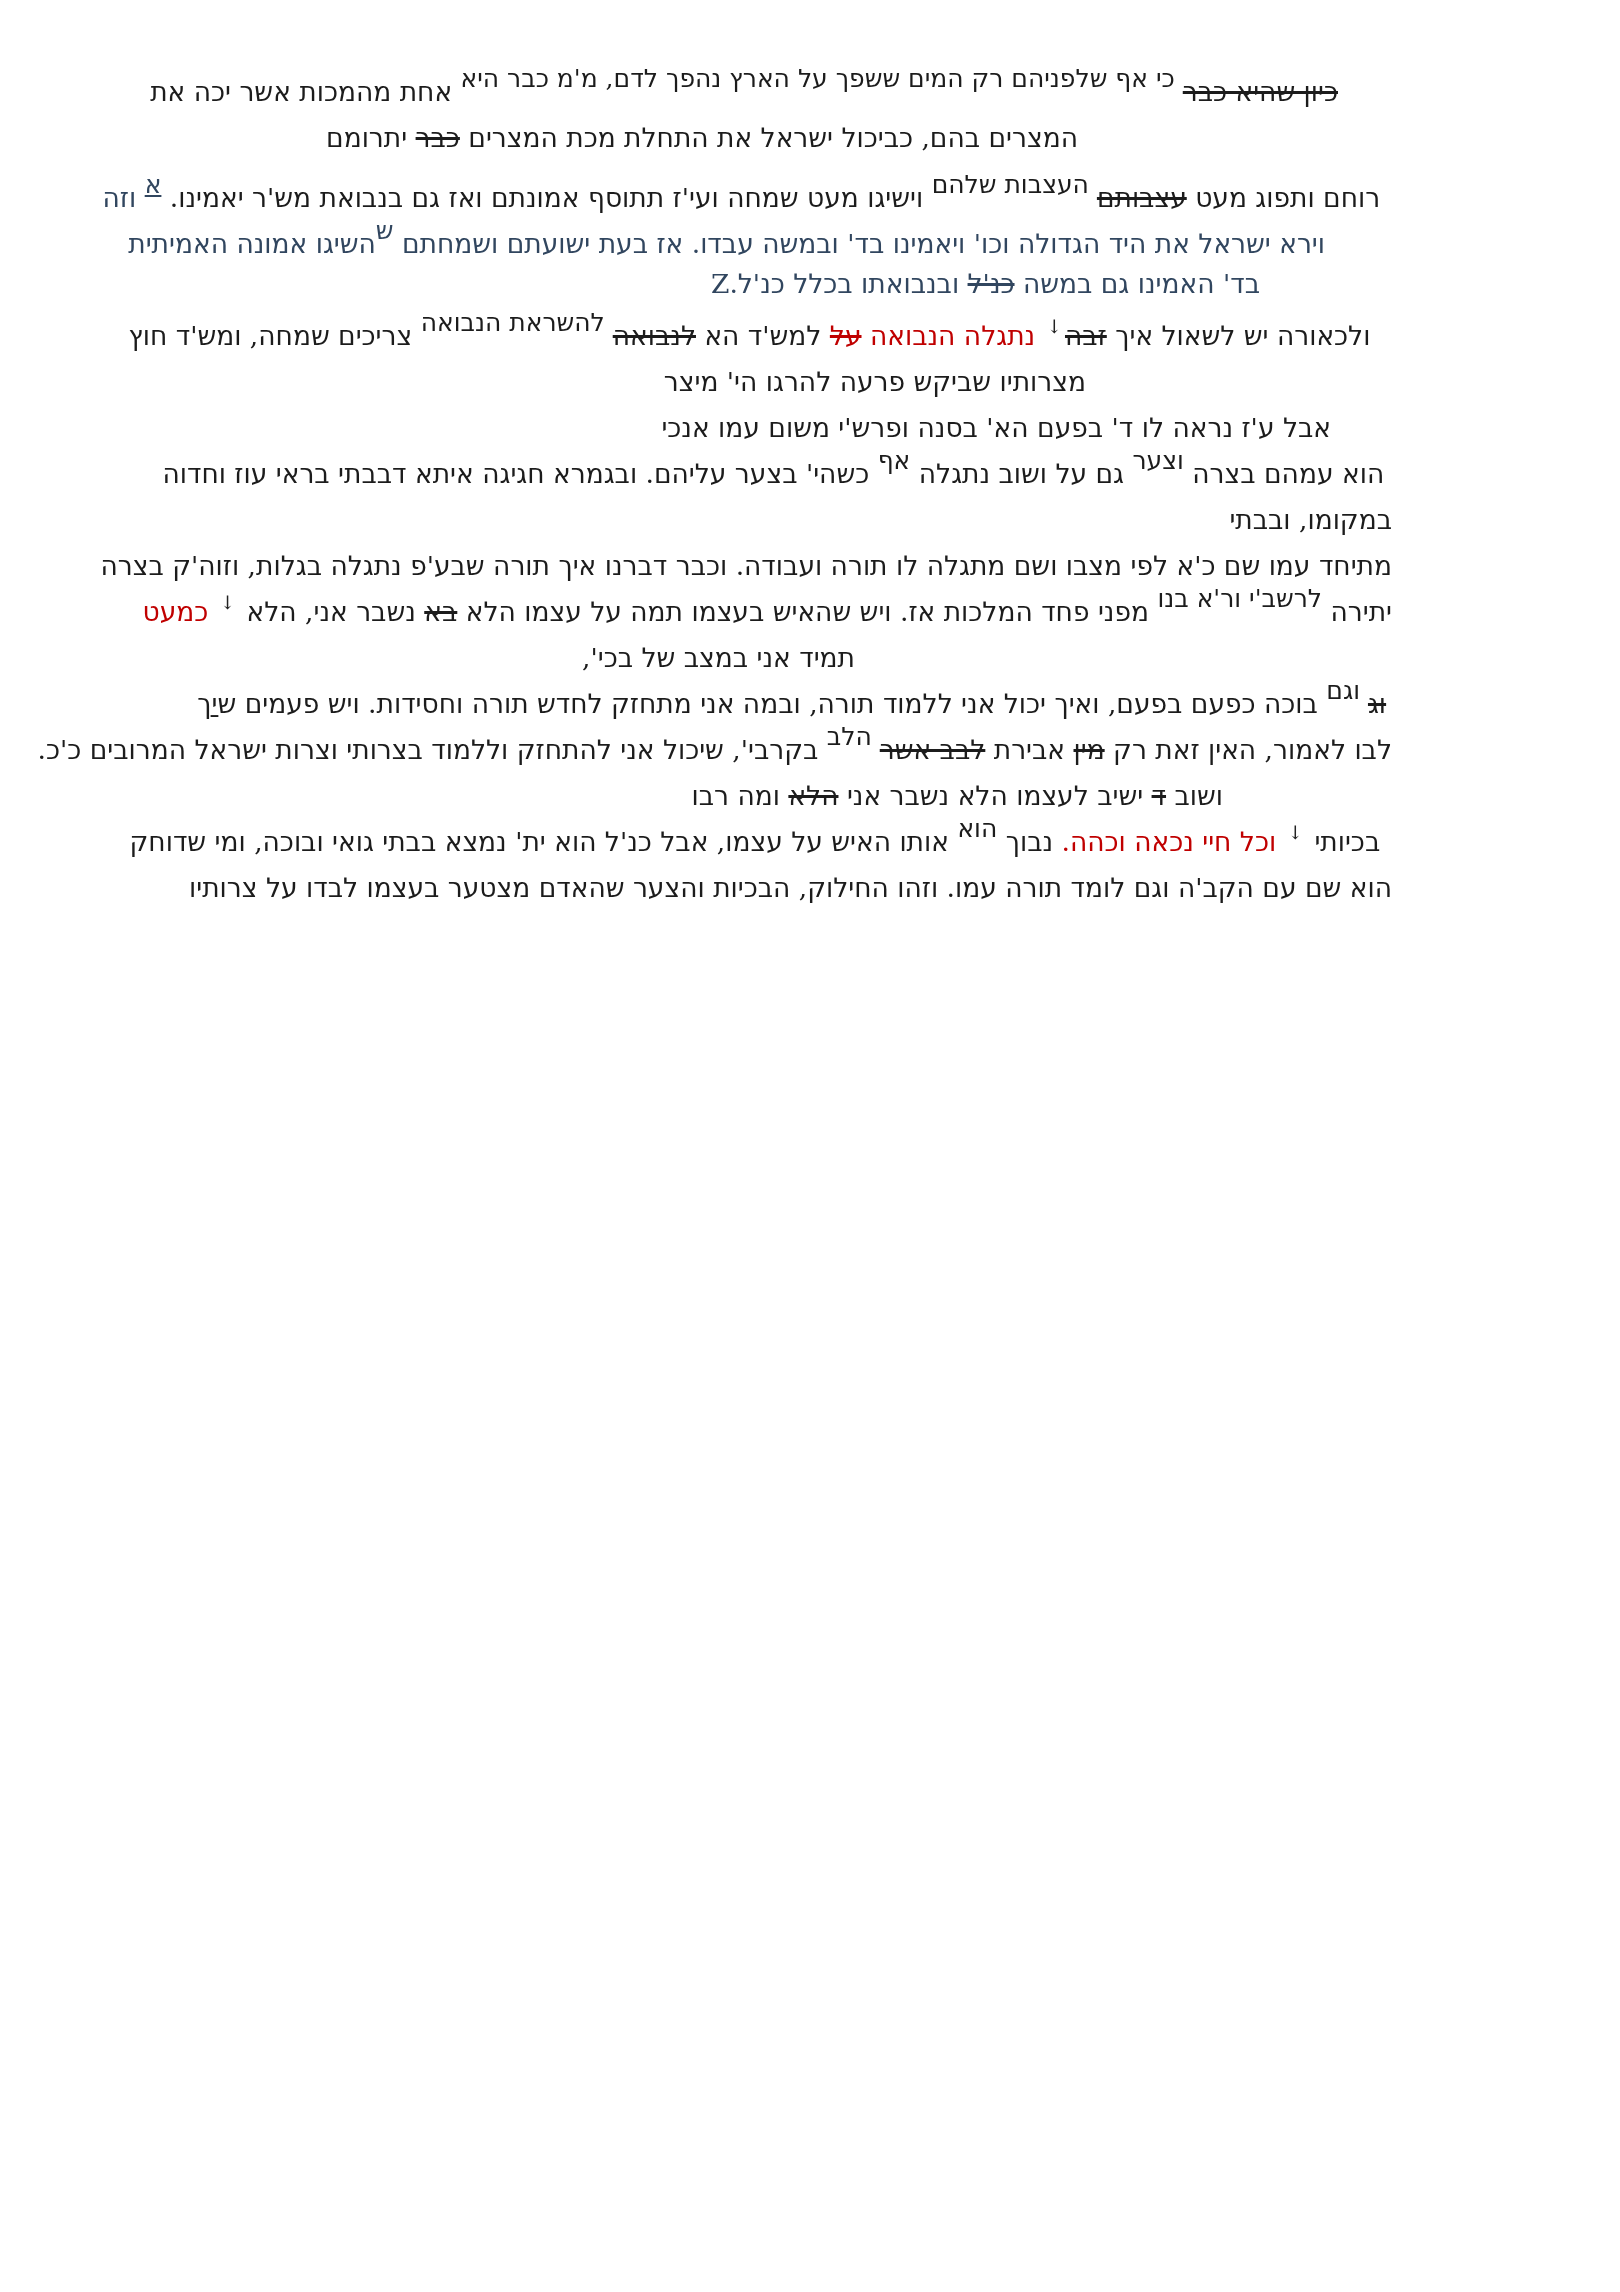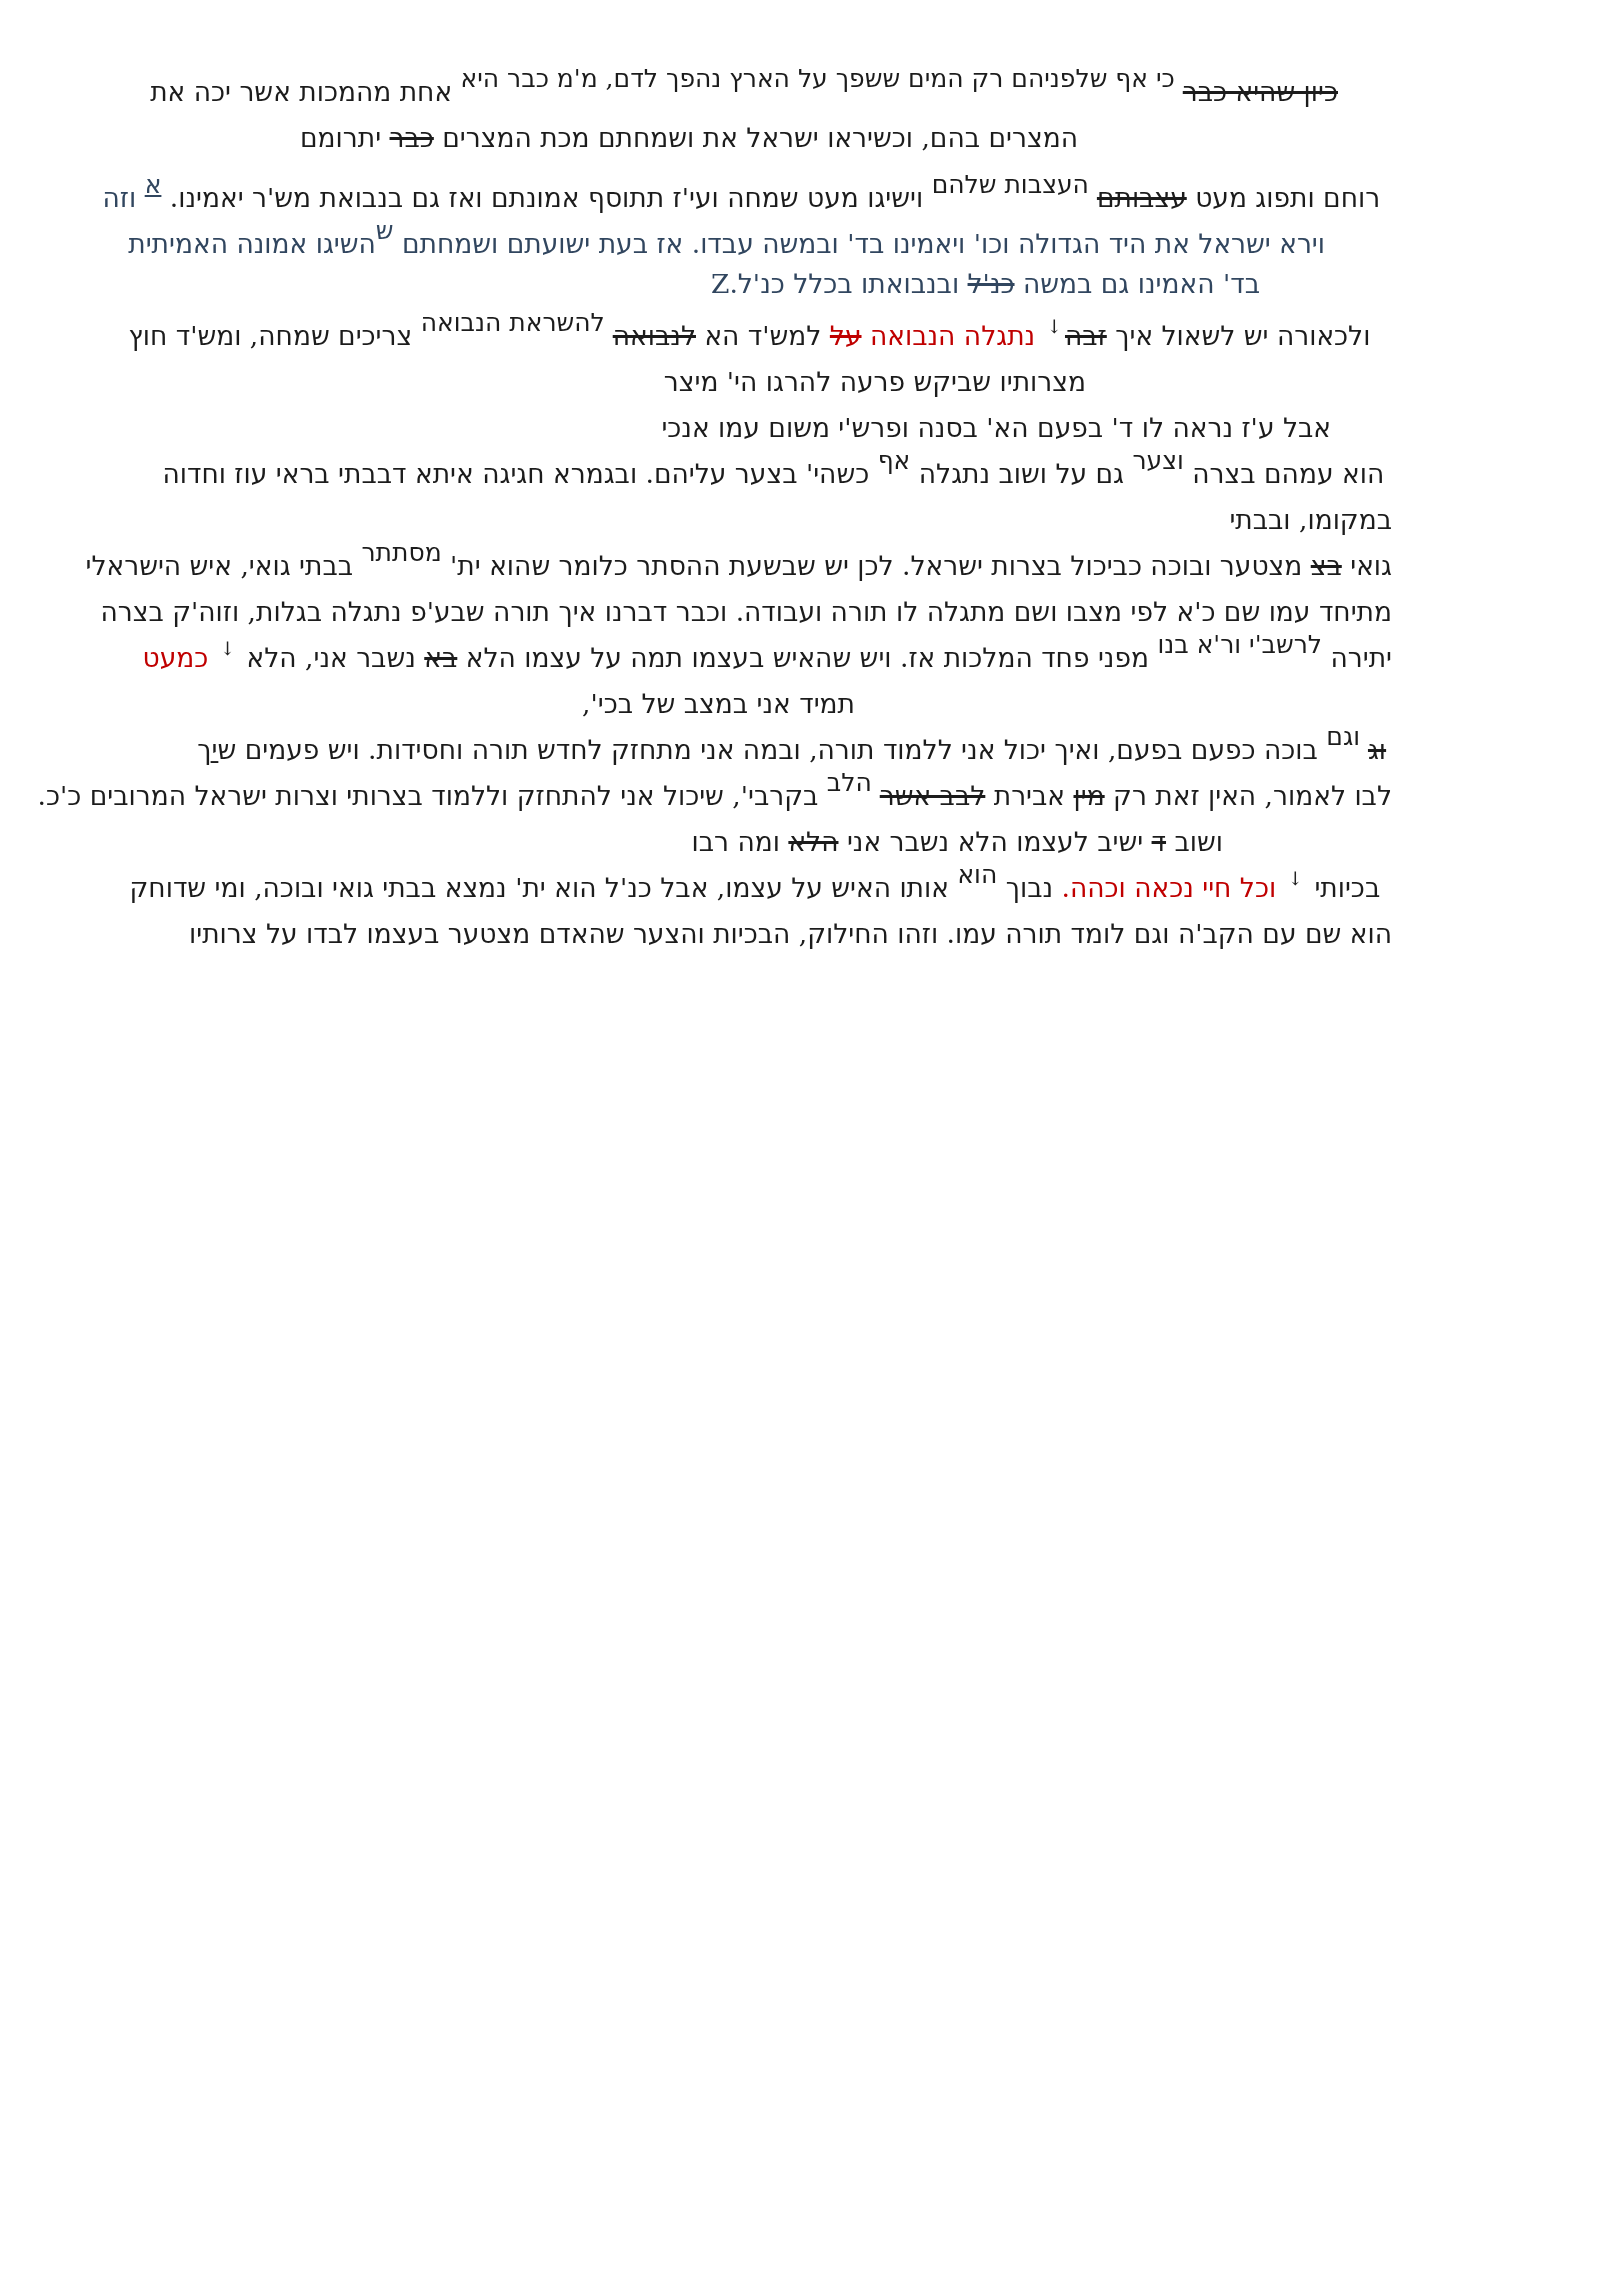--- a/index.html
+++ b/index.html
@@ -61,30 +61,29 @@
   .l18{margin-right:169px}
   .l19{margin-right:11.8px}
   .l20{margin-right:0;margin-top:17.6px}
   .l21{margin-right:0}
 </style>
 </head>
 <body>
 
 <div class="sheet" dir="rtl">
   <div class="line l0"><span class="strike">כיון שהיא כבר</span><span class="sup"> כי אף שלפניהם רק המים ששפך על הארץ נהפך לדם, מ'מ כבר היא</span><span class=""> אחת מהמכות אשר יכה את</span></div>
-  <div class="line l1"><span class="">המצרים בהם, וכשיראו ישראל את ושמחתם מכת המצרים </span><span class="strike">כבר</span><span class=""> יתרומם</span></div>
+  <div class="line l1"><span class="">המצרים בהם, כביכול ישראל את התחלת מכת המצרים </span><span class="strike">כבר</span><span class=""> יתרומם</span></div>
   <div class="line l2"><span class="">רוחם ותפוג מעט </span><span class="strike">עצבותם</span><span class="sup"> העצבות שלהם</span><span class=""> וישיגו מעט שמחה ועי'ז תתוסף אמונתם ואז גם בנבואת מש'ר יאמינו. </span><span class="sup ul blue">א</span><span class="blue"> וזה</span></div>
   <div class="line l3"><span class="blue">וירא ישראל את היד הגדולה וכו' ויאמינו בד' ובמשה עבדו. אז בעת ישועתם ושמחתם </span><span class="sup blue">ש</span><span class="blue">השיגו אמונה האמיתית</span></div>
   <div class="line l4"><span class="blue">בד' האמינו גם במשה </span><span class="strike blue">כנ'ל</span><span class="blue"> ובנבואתו בכלל כנ'ל.</span><span class="blue ltr">Z</span></div>
   <div class="line l5"><span class="">ולכאורה יש לשאול איך </span><span class="strike">זבה</span><span class="arrow">↓</span><span class="red"> נתגלה הנבואה </span><span class="red strike">על</span><span class=""> למש'ד הא </span><span class="strike">לנבואה</span><span class="sup"> להשראת הנבואה</span><span class=""> צריכים שמחה, ומש'ד חוץ</span></div>
   <div class="line l6"><span class="">מצרותיו שביקש פרעה להרגו הי' מיצר</span></div>
   <div class="line l8"><span class="">אבל ע'ז נראה לו ד' בפעם הא' בסנה ופרש'י משום עמו אנכי</span></div>
   <div class="line l10"><span class="">הוא עמהם בצרה </span><span class="sup">וצער</span><span class=""> גם על ושוב נתגלה </span><span class="sup">אף</span><span class=""> כשהי' בצער עליהם. ובגמרא חגיגה איתא דבבתי בראי עוז וחדוה</span></div>
   <div class="line l11"><span class="">במקומו, ובבתי</span></div>
-  <div class="line l12"><span class="">גואי </span><span class="strike">בצ</span><span class=""> מצטער ובוכה כביכול בצרות ישראל. לכן יש שבשעת ההסתר כלומר שהוא ית' </span><span class="sup">מסתתר</span><span class=""> בבתי גואי, איש הישראלי</span></div>
   <div class="line l13"><span class="">מתיחד עמו שם כ'א לפי מצבו ושם מתגלה לו תורה ועבודה. וכבר דברנו איך תורה שבע'פ נתגלה בגלות, וזוה'ק בצרה</span></div>
   <div class="line l14"><span class="">יתירה </span><span class="sup">לרשב'י ור'א בנו</span><span class=""> מפני פחד המלכות אז. ויש שהאיש בעצמו תמה על עצמו הלא </span><span class="strike">בא</span><span class=""> נשבר אני, הלא </span><span class="arrow">↓</span><span class="red"> כמעט</span></div>
   <div class="line l15"><span class="">תמיד אני במצב של בכי',</span></div>
   <div class="line l16"><span class="strike">וג</span><span class="sup"> וגם</span><span class=""> בוכה כפעם בפעם, ואיך יכול אני ללמוד תורה, ובמה אני מתחזק לחדש תורה וחסידות. ויש פעמים שיַך</span></div>
   <div class="line l17"><span class="">לבו לאמור, האין זאת רק </span><span class="strike">מין</span><span class=""> אבירת </span><span class="strike">לבב אשר</span><span class="sup"> הלב</span><span class=""> בקרבי', שיכול אני להתחזק וללמוד בצרותי וצרות ישראל המרובים כ'כ.</span></div>
   <div class="line l18"><span class="">ושוב </span><span class="strike">ד</span><span class=""> ישיב לעצמו הלא נשבר אני </span><span class="strike">הלא</span><span class=""> ומה רבו</span></div>
   <div class="line l19"><span class="">בכיותי </span><span class="arrow">↓</span><span class="red"> וכל חיי נכאה וכהה.</span><span class=""> נבוך </span><span class="sup">הוא</span><span class=""> אותו האיש על עצמו, אבל כנ'ל הוא ית' נמצא בבתי גואי ובוכה, ומי שדוחק</span></div>
   <div class="line l21"><span class="">הוא שם עם הקב'ה וגם לומד תורה עמו. וזהו החילוק, הבכיות והצער שהאדם מצטער בעצמו לבדו על צרותיו</span></div>
 </div>
 

